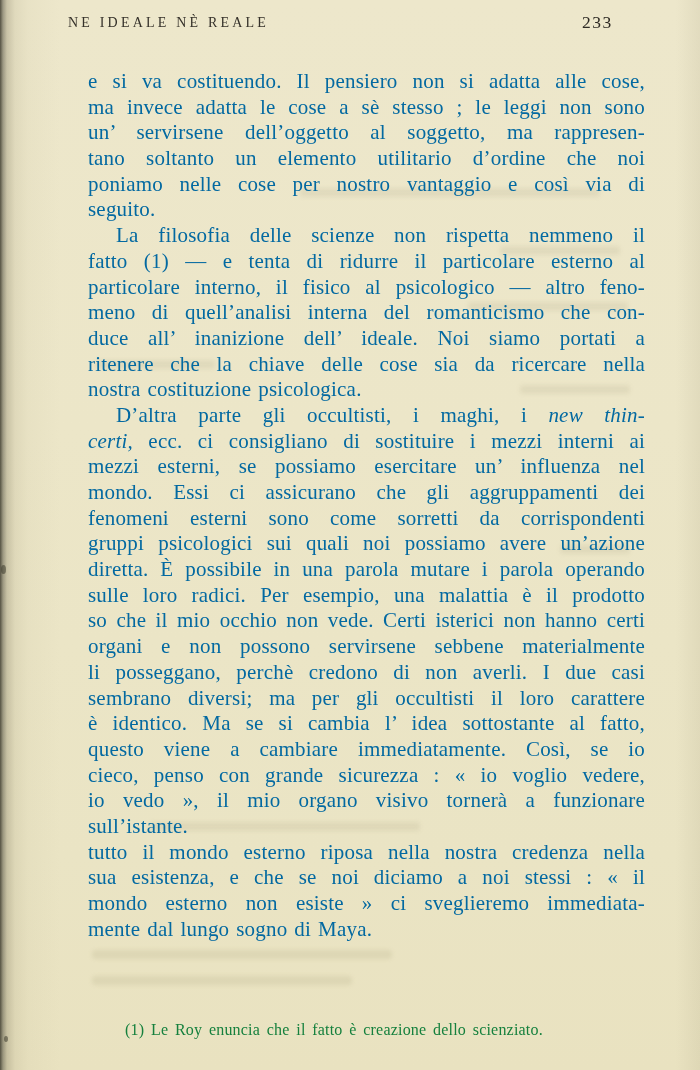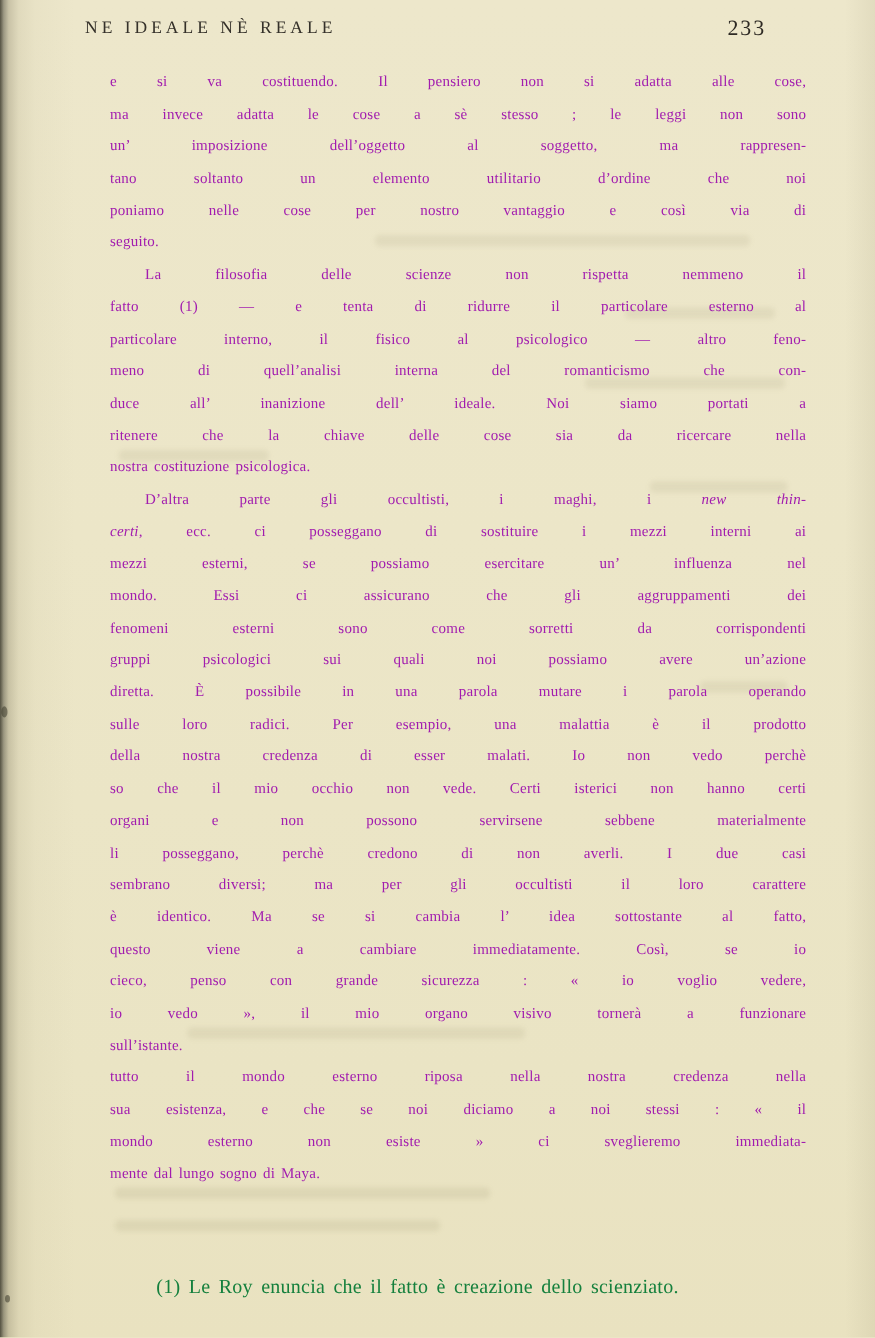--- a/index.html
+++ b/index.html
@@ -32,22 +32,22 @@
     position: absolute; top: 15px; left: 68px; width: 557px;
     font-size: 14px; letter-spacing: 3.2px;
     color: #35312a;
   }
   .page-number {
     position: absolute; top: 12px; left: 582px;
     font-size: 17.5px; letter-spacing: 1.5px;
     color: #2e2a24;
   }
   .body-text {
-    position: absolute; left: 88px; top: 53px; width: 557px;
-    font-size: 12px; color: #a21caf;
+    position: absolute; left: 88px; top: 69px; width: 557px;
+    font-size: 21px; color: #0369a1;
     letter-spacing: 0.2px;
   }
   .paragraph { margin: 0; }
   .line {
     height: 25.7px; line-height: 25.7px;
     text-align: justify;
     text-align-last: justify;
     word-spacing: 1.5px;
   }
   .line.last { text-align-last: left; }
@@ -95,44 +95,43 @@
   <div class="speck" style="left:4px; top:1036px; width:4px; height:6px;"></div>
 </div>
 
 <div class="running-header">NE IDEALE NÈ REALE</div>
 <div class="page-number">233</div>
 
 <div class="body-text">
     <div class="paragraph">
       <div class="line"><span>e si va costituendo. Il pensiero non si adatta alle cose,</span></div>
       <div class="line"><span>ma invece adatta le cose a sè stesso ; le leggi non sono</span></div>
-      <div class="line"><span>un’ imposizione dell’oggetto al soggetto, ma rappresen-</span></div>
+      <div class="line"><span>un’ servirsene dell’oggetto al soggetto, ma rappresen-</span></div>
       <div class="line"><span>tano soltanto un elemento utilitario d’ordine che noi</span></div>
       <div class="line"><span>poniamo nelle cose per nostro vantaggio e così via di</span></div>
       <div class="line last"><span>seguito.</span></div>
     </div>
     <div class="paragraph">
       <div class="line indent"><span>La filosofia delle scienze non rispetta nemmeno il</span></div>
       <div class="line"><span>fatto (1) — e tenta di ridurre il particolare esterno al</span></div>
       <div class="line"><span>particolare interno, il fisico al psicologico — altro feno-</span></div>
       <div class="line"><span>meno di quell’analisi interna del romanticismo che con-</span></div>
       <div class="line"><span>duce all’ inanizione dell’ ideale. Noi siamo portati a</span></div>
       <div class="line"><span>ritenere che la chiave delle cose sia da ricercare nella</span></div>
       <div class="line last"><span>nostra costituzione psicologica.</span></div>
     </div>
     <div class="paragraph">
       <div class="line indent"><span>D’altra parte gli occultisti, i maghi, i </span><span class="it">new thin-</span></div>
-      <div class="line"><span class="it">certi,</span><span> ecc. ci posseggano di sostituire i mezzi interni ai</span></div>
+      <div class="line"><span class="it">certi,</span><span> ecc. ci consigliano di sostituire i mezzi interni ai</span></div>
       <div class="line"><span>mezzi esterni, se possiamo esercitare un’ influenza nel</span></div>
       <div class="line"><span>mondo. Essi ci assicurano che gli aggruppamenti dei</span></div>
       <div class="line"><span>fenomeni esterni sono come sorretti da corrispondenti</span></div>
       <div class="line"><span>gruppi psicologici sui quali noi possiamo avere un’azione</span></div>
       <div class="line"><span>diretta. È possibile in una parola mutare i parola operando</span></div>
       <div class="line"><span>sulle loro radici. Per esempio, una malattia è il prodotto</span></div>
-      <div class="line"><span>della nostra credenza di esser malati. Io non vedo perchè</span></div>
       <div class="line"><span>so che il mio occhio non vede. Certi isterici non hanno certi</span></div>
       <div class="line"><span>organi e non possono servirsene sebbene materialmente</span></div>
       <div class="line"><span>li posseggano, perchè credono di non averli. I due casi</span></div>
       <div class="line"><span>sembrano diversi; ma per gli occultisti il loro carattere</span></div>
       <div class="line"><span>è identico. Ma se si cambia l’ idea sottostante al fatto,</span></div>
       <div class="line"><span>questo viene a cambiare immediatamente. Così, se io</span></div>
       <div class="line"><span>cieco, penso con grande sicurezza : « io voglio vedere,</span></div>
       <div class="line"><span>io vedo », il mio organo visivo tornerà a funzionare</span></div>
       <div class="line last"><span>sull’istante.</span></div>
     </div>

